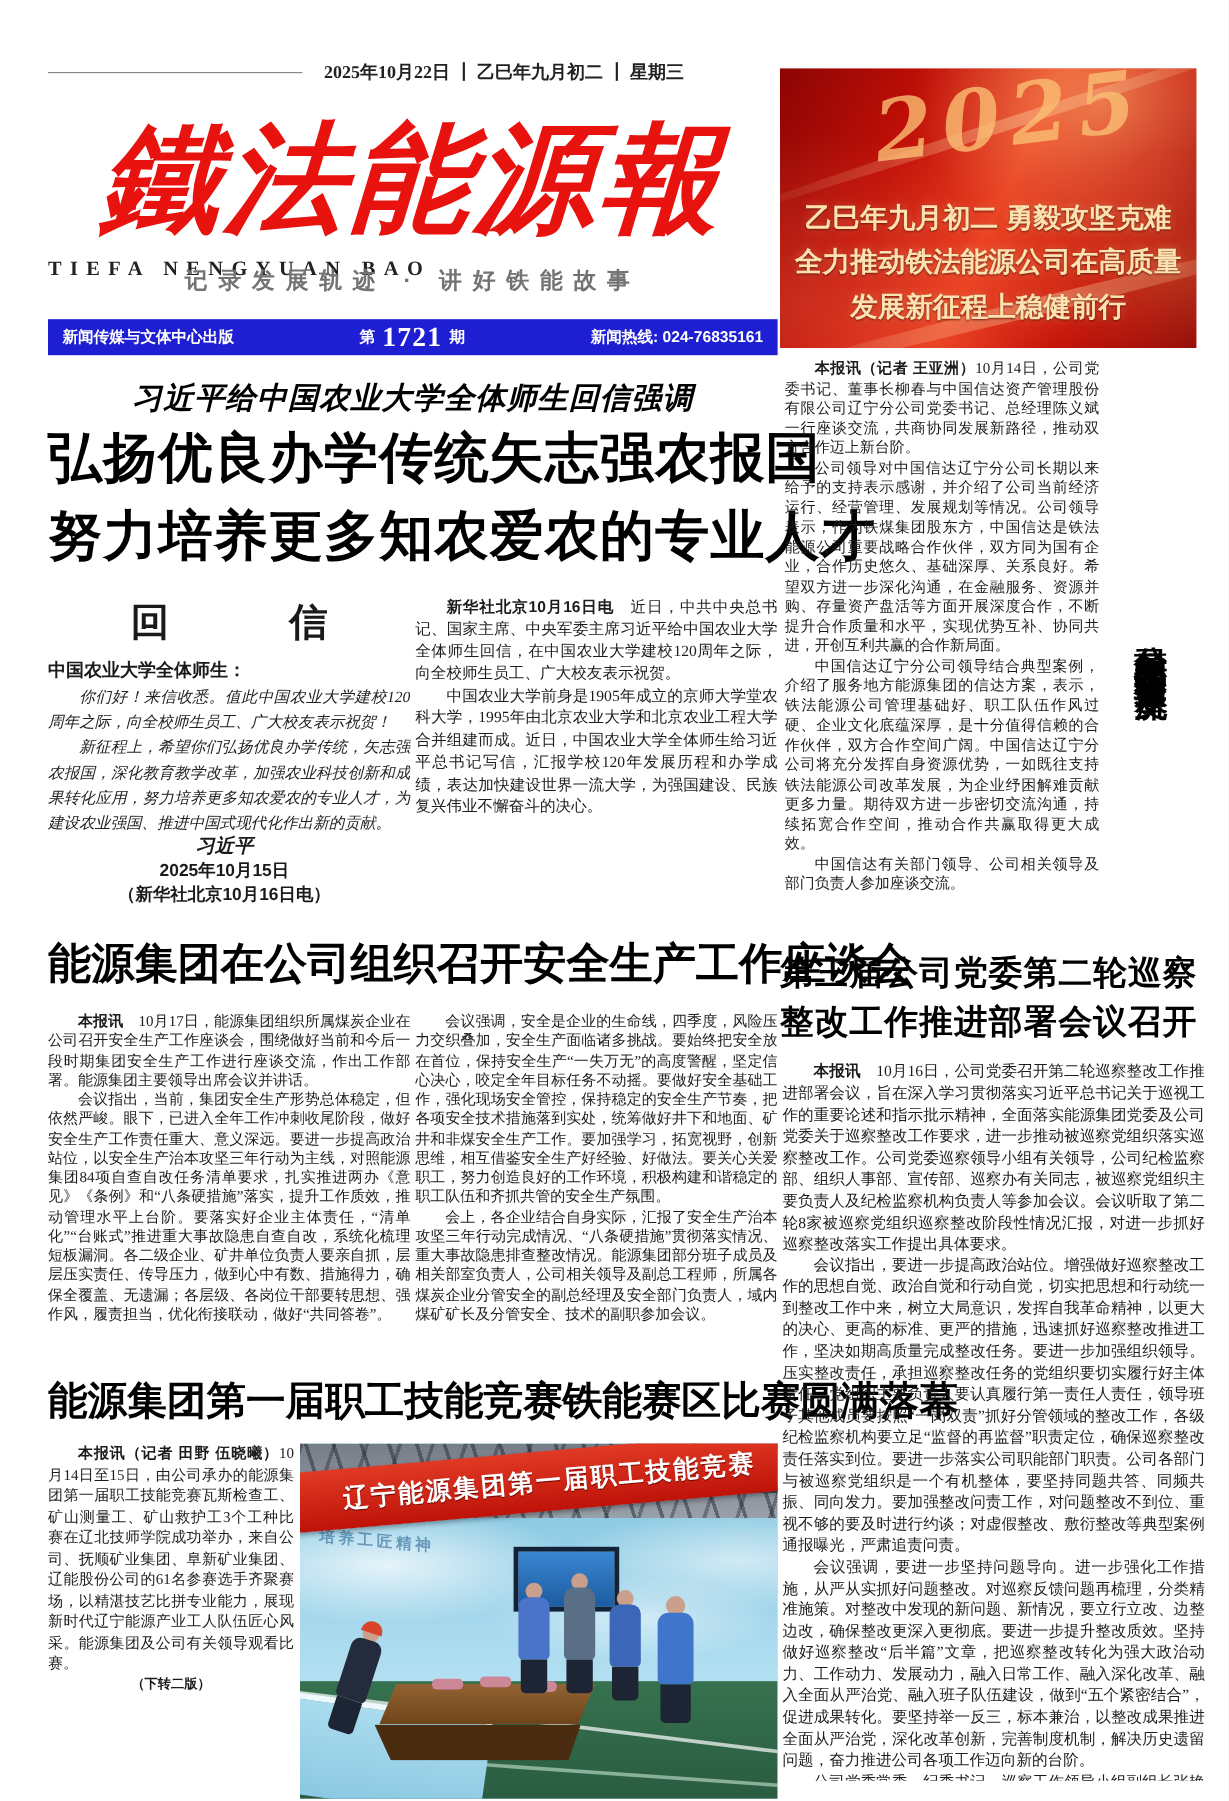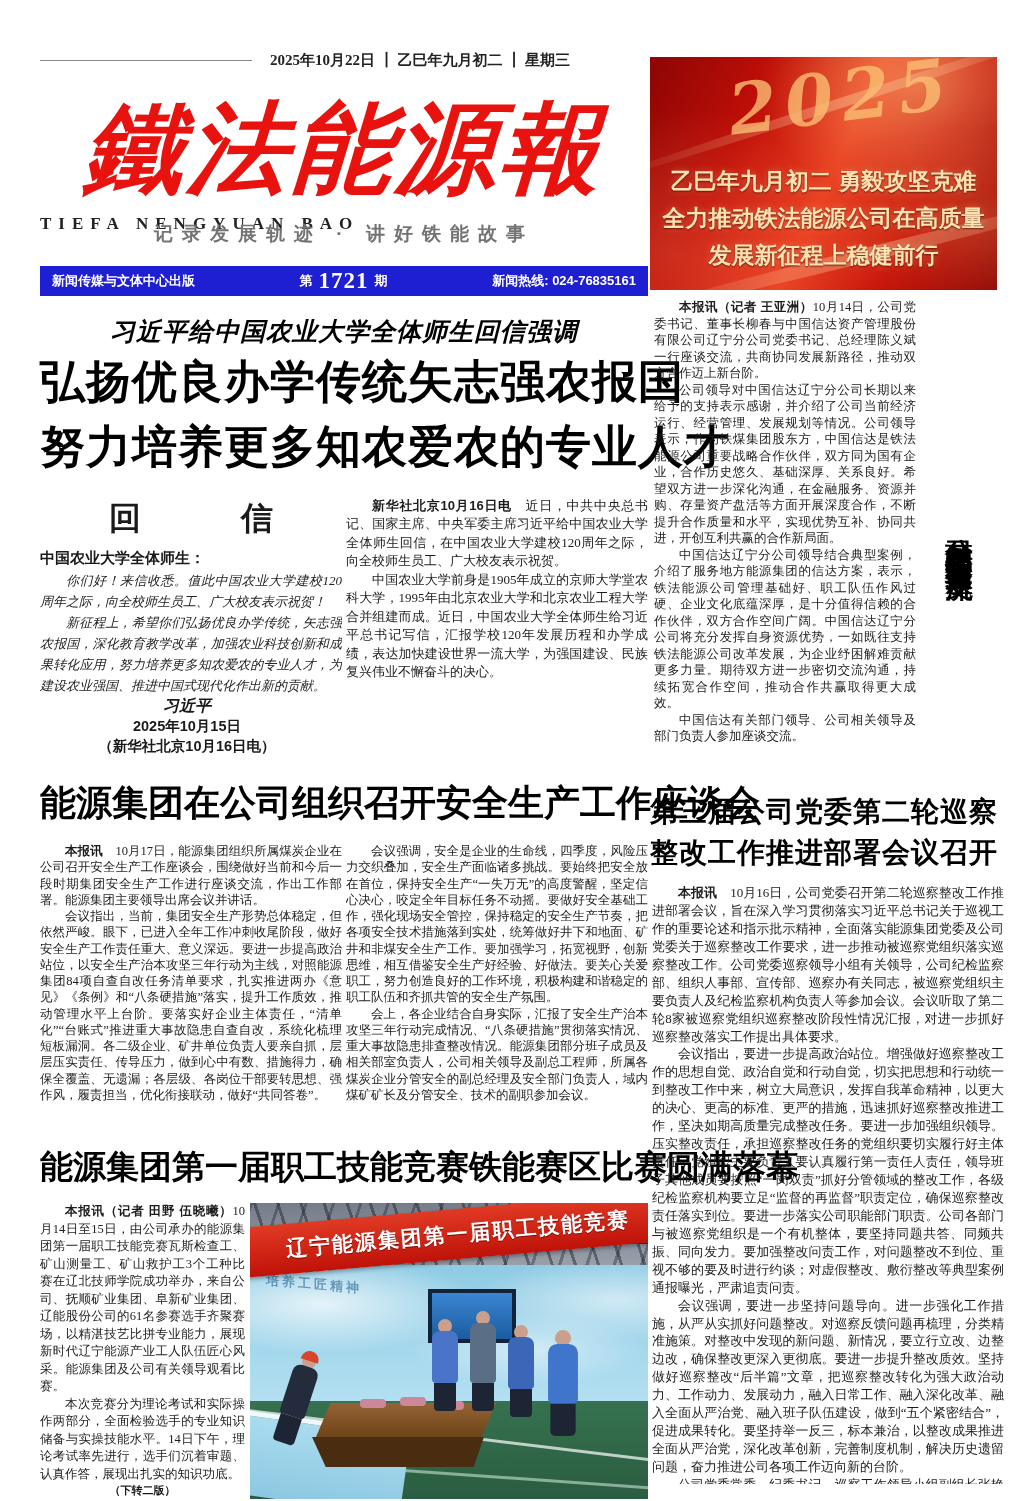--- a/index.html
+++ b/index.html
@@ -231,21 +231,20 @@
     <p>会议指出，当前，集团安全生产形势总体稳定，但依然严峻。眼下，已进入全年工作冲刺收尾阶段，做好安全生产工作责任重大、意义深远。要进一步提高政治站位，以安全生产治本攻坚三年行动为主线，对照能源集团84项自查自改任务清单要求，扎实推进两办《意见》《条例》和“八条硬措施”落实，提升工作质效，推动管理水平上台阶。要落实好企业主体责任，“清单化”“台账式”推进重大事故隐患自查自改，系统化梳理短板漏洞。各二级企业、矿井单位负责人要亲自抓，层层压实责任、传导压力，做到心中有数、措施得力，确保全覆盖、无遗漏；各层级、各岗位干部要转思想、强作风，履责担当，优化衔接联动，做好“共同答卷”。</p>
   </div>
   <div class="safety-c2 bodycol">
     <p>会议强调，安全是企业的生命线，四季度，风险压力交织叠加，安全生产面临诸多挑战。要始终把安全放在首位，保持安全生产“一失万无”的高度警醒，坚定信心决心，咬定全年目标任务不动摇。要做好安全基础工作，强化现场安全管控，保持稳定的安全生产节奏，把各项安全技术措施落到实处，统筹做好井下和地面、矿井和非煤安全生产工作。要加强学习，拓宽视野，创新思维，相互借鉴安全生产好经验、好做法。要关心关爱职工，努力创造良好的工作环境，积极构建和谐稳定的职工队伍和齐抓共管的安全生产氛围。</p>
     <p>会上，各企业结合自身实际，汇报了安全生产治本攻坚三年行动完成情况、“八条硬措施”贯彻落实情况、重大事故隐患排查整改情况。能源集团部分班子成员及相关部室负责人，公司相关领导及副总工程师，所属各煤炭企业分管安全的副总经理及安全部门负责人，域内煤矿矿长及分管安全、技术的副职参加会议。</p>
   </div>
 
   <div class="skills-head">能源集团第一届职工技能竞赛铁能赛区比赛圆满落幕</div>
   <div class="skills-body bodycol">
     <p><b class="lead">本报讯（记者 田野 伍晓曦）</b><span>10月14日至15日，由公司承办的能源集团第一届职工技能竞赛瓦斯检查工、矿山测量工、矿山救护工3个工种比赛在辽北技师学院成功举办，来自公司、抚顺矿业集团、阜新矿业集团、辽能股份公司的61名参赛选手齐聚赛场，以精湛技艺比拼专业能力，展现新时代辽宁能源产业工人队伍匠心风采。能源集团及公司有关领导观看比赛。</span></p>
-    <p>本次竞赛分为理论考试和实际操作两部分，全面检验选手的专业知识储备与实操技能水平。14日下午，理论考试率先进行，选手们沉着审题、认真作答，展现出扎实的知识功底。</p>
     <div class="cont">（下转二版）</div>
   </div>
 
   <div class="photo">
     <div class="ph-ceiling"></div>
     <div class="ph-beam"></div>
     <div class="ph-wall"></div>
     <div class="ph-walltext">
       <div>练就过硬本领</div>
       <div>培养工匠精神</div>

